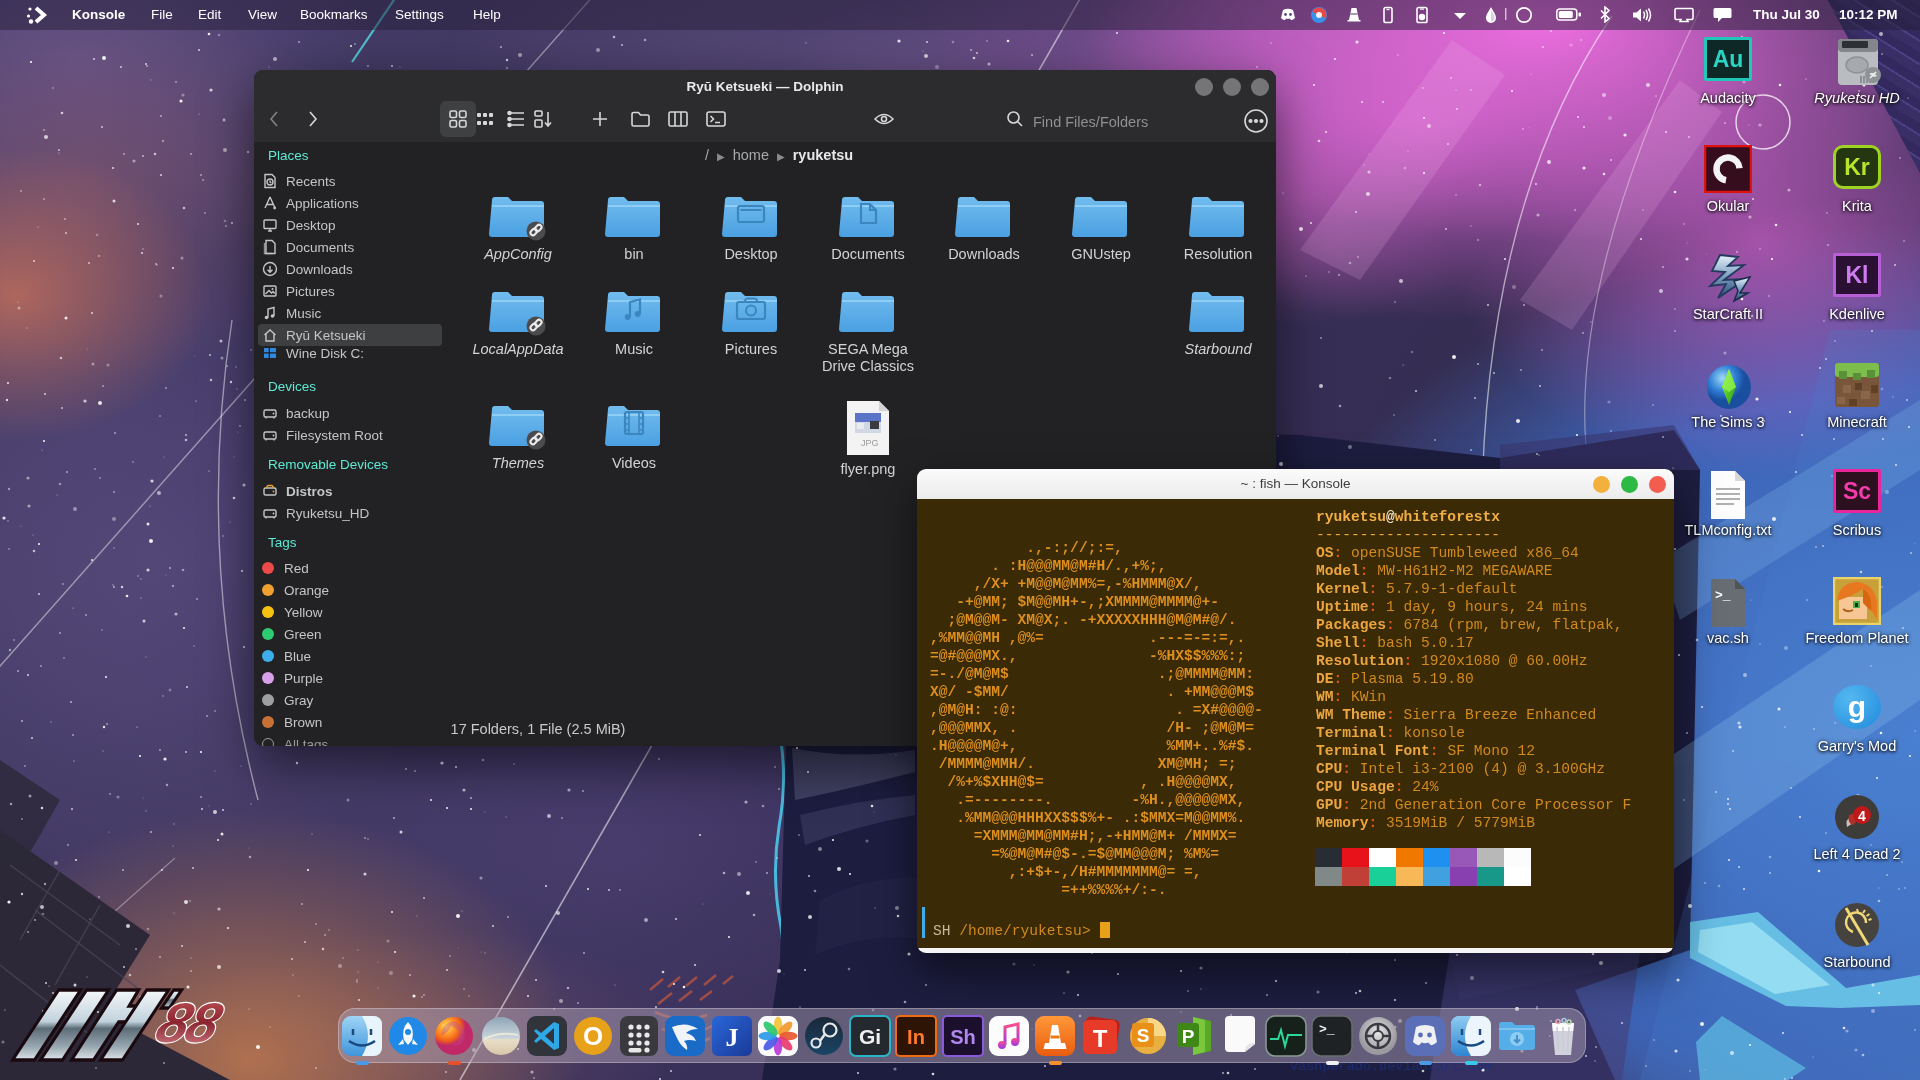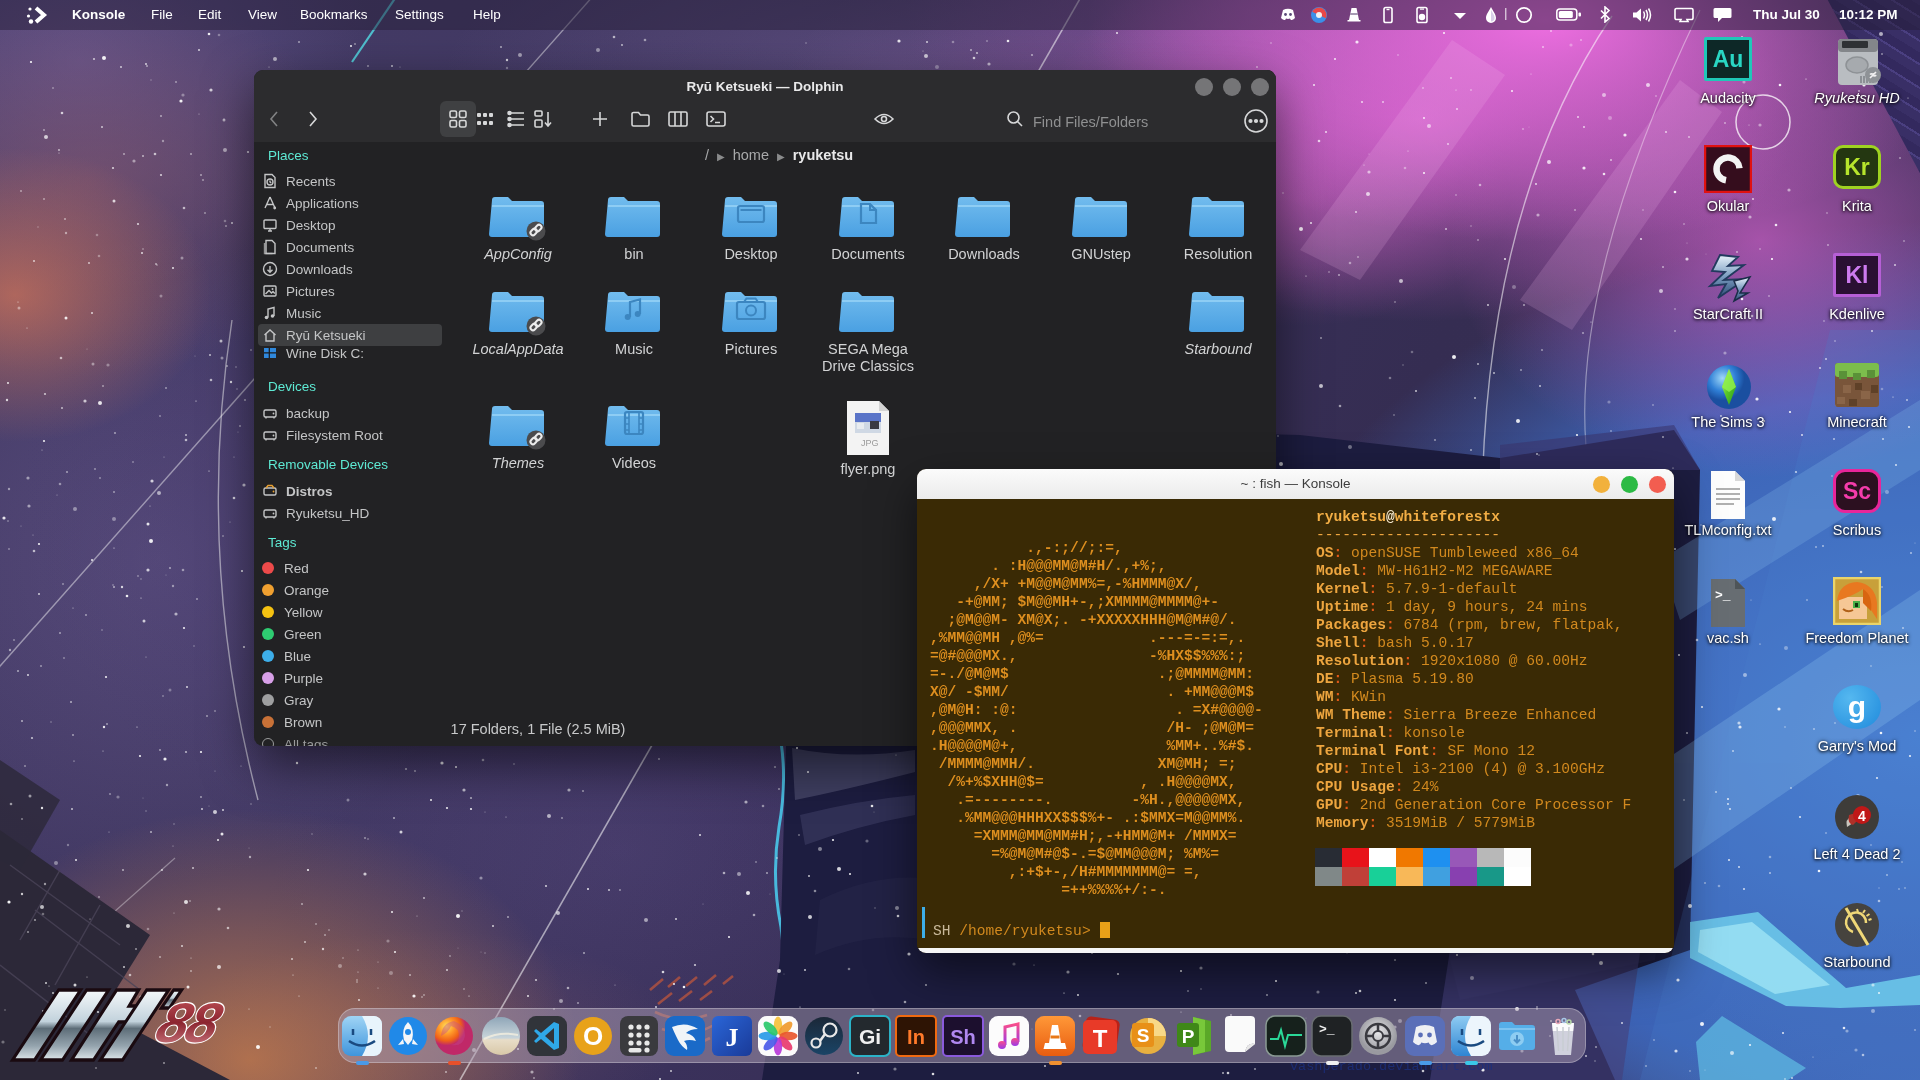--- a/index.html
+++ b/index.html
@@ -1002,21 +1002,21 @@
               <line x1="11" y1="20" x2="35" y2="20"></line>
               <line x1="11" y1="25" x2="35" y2="25"></line>
               <line x1="11" y1="30" x2="35" y2="30"></line>
               <line x1="11" y1="35" x2="29" y2="35"></line>
             </g>
 </svg></div>
         <div class="lb">TLMconfig.txt</div>
       </div>
       <div class="dico" style="left:1799px;top:469px">
         <div class="ic">
-          <div class="tile" style="background:#2c1020;border:3px solid #e8259a;color:#f53cab;border-radius:12px">Sc</div>
+          <div class="tile" style="background:#2c1020;border:3px solid #e8259a;color:#f53cab;border-radius:2px">Sc</div>
         </div>
         <div class="lb">Scribus</div>
       </div>
       <div class="dico" style="left:1670px;top:577px">
         <div class="ic"><svg width="44" height="52" viewBox="0 0 44 52">
 <path d="M5 2 h24 l10 10 v38 h-34 Z" fill="#676d72"></path>
 <path d="M29 2 l10 10 h-10 Z" fill="#4e5458"></path>
 <text x="9" y="22" font-family="Liberation Mono,monospace" font-size="13" fill="#fff" font-weight="bold">&gt;_</text>
 </svg></div>
         <div class="lb">vac.sh</div>

